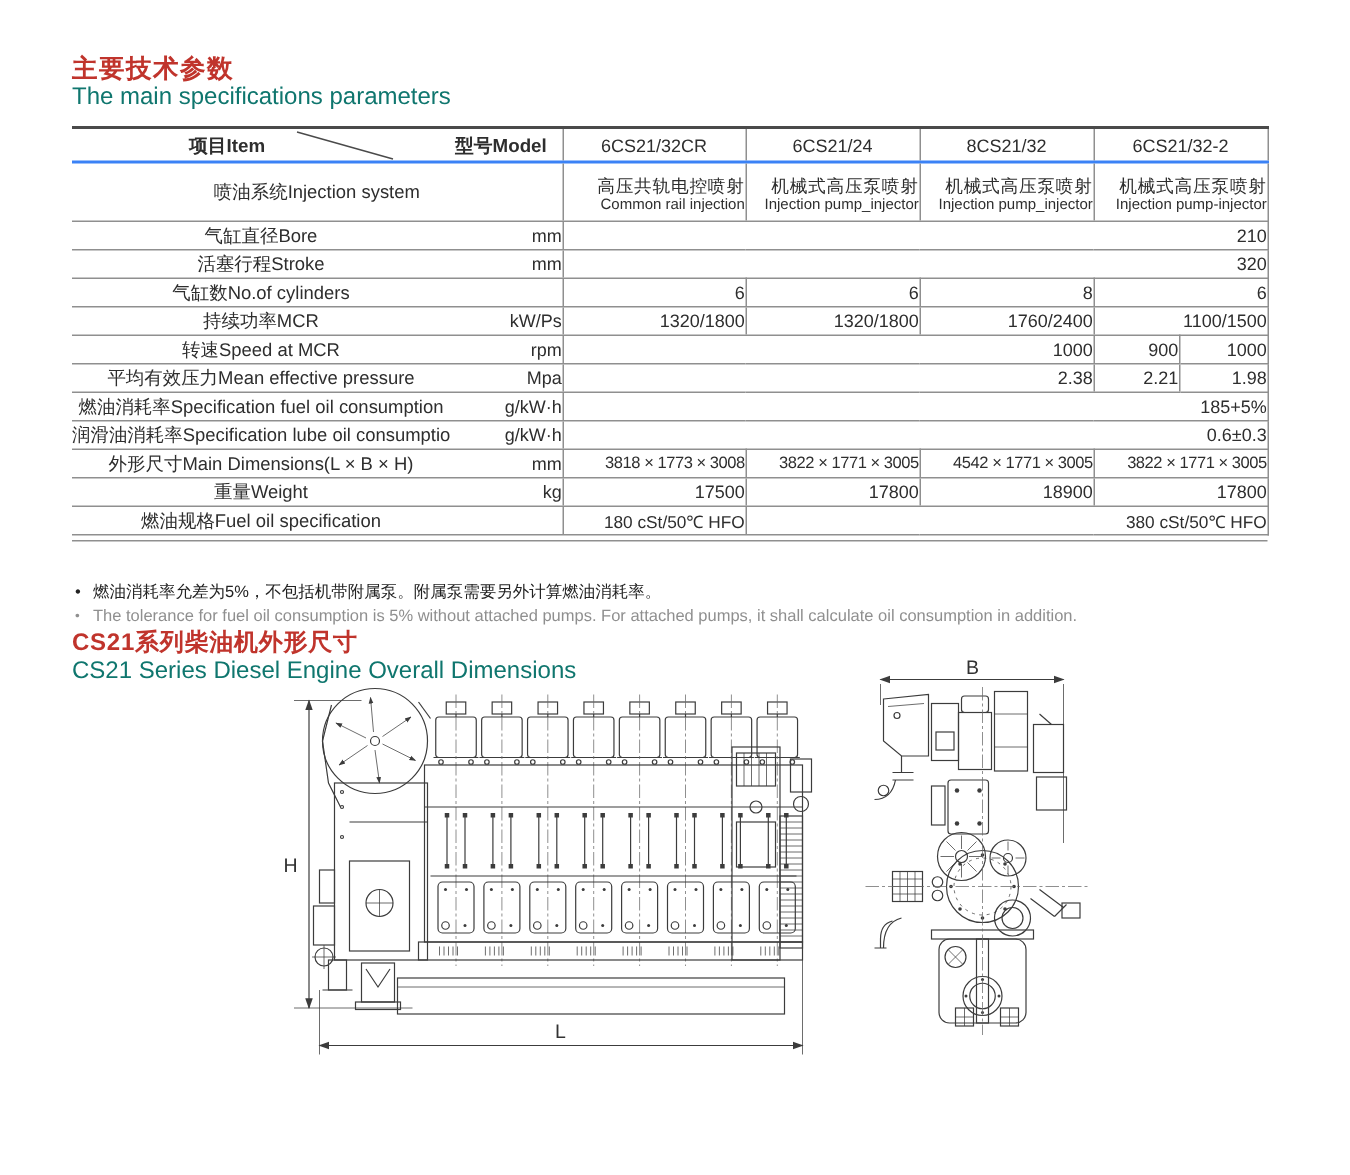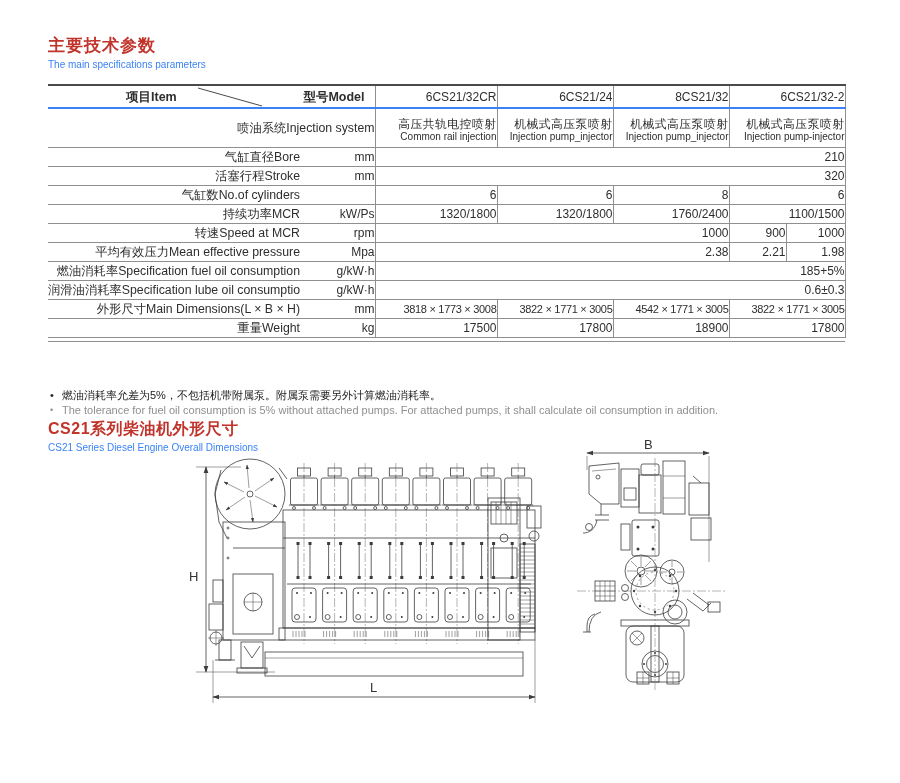--- a/index.html
+++ b/index.html
@@ -5,35 +5,35 @@
   html,body{margin:0;padding:0;background:#ffffff;}
   .page{position:relative;width:900px;height:783px;background:#fff;overflow:hidden;
         font-family:"Liberation Sans",sans-serif;color:#2e2e2e;}
 
   
   .sec-title{position:absolute;left:48px;}
   .t1{top:36px;}
   .t2{top:419px;}
   .zh-title{font-size:17px;font-weight:bold;color:#c0342c;line-height:20px;letter-spacing:1px;}
   .t2 .zh-title{font-size:16px;letter-spacing:0.5px;}
-  .en-sub{font-size:10px;color:#3b82f6;line-height:15px;margin-top:1px;}
+  .en-sub{font-size:16px;color:#0f766e;line-height:15px;margin-top:1px;}
 
   
   .tablewrap{position:absolute;left:48px;top:84px;width:797px;}
   table.spec{border-collapse:collapse;table-layout:fixed;width:797px;font-size:12px;}
   table.spec td,table.spec th{padding:0;height:18px;border-bottom:1px solid #8f8f8f;
       font-weight:normal;color:#2e2e2e;overflow:hidden;white-space:nowrap;}
   table.spec thead th{border-top:2px solid #4a4a4a;border-bottom:2px solid #3b82f6;height:21px;}
   th.hdr{position:relative;text-align:left;}
   .hdr-item{position:absolute;left:78px;top:3px;font-weight:bold;font-size:12.5px;}
   .hdr-model{position:absolute;right:10px;top:3px;font-weight:bold;font-size:12.5px;}
   .diag{position:absolute;left:148px;top:1px;}
   .diag line{stroke:#4a4a4a;stroke-width:1;}
-  th.model{font-weight:bold;text-align:right;font-size:12px;margin-top:40px;}
-  td.item{text-align:right;padding-left:2px;font-size:12.3px;}
+  th.model{font-weight:bold;text-align:center;font-size:12px;margin-top:40px;}
+  td.item{text-align:center;padding-left:2px;font-size:12.3px;}
   td.unit{text-align:right;padding-right:8px;font-size:12px;}
   .v{border-left:1px solid #8f8f8f;text-align:right;}
   .r{border-right:1px solid #8f8f8f;}
   tr.injrow td{height:38px;}
   .inj-zh{display:block;font-size:11.8px;line-height:14px;margin-top:3px;letter-spacing:0.5px;}
   .inj-en{display:block;font-size:10px;line-height:12px;}
   td.dims{font-size:11px;letter-spacing:-0.3px;}
   td.fspec{font-size:11.5px;}
   .dbl-line{margin-top:3px;border-top:1px solid #8f8f8f;height:0;}
 
@@ -170,20 +170,26 @@
           <td class="v dims">4542 × 1771 × 3005</td>
           <td class="v dims r" colspan="2">3822 × 1771 × 3005</td>
         </tr>
         <tr>
           <td class="item">重量Weight</td>
           <td class="unit">kg</td>
           <td class="v">17500</td>
           <td class="v">17800</td>
           <td class="v">18900</td>
           <td class="v r" colspan="2">17800</td>
+        </tr>
+        <tr>
+          <td class="item">燃油规格Fuel oil specification</td>
+          <td class="unit"></td>
+          <td class="v fspec">180 cSt/50℃  HFO</td>
+          <td class="v fspec r" colspan="4">380 cSt/50℃  HFO</td>
         </tr>
       </tbody>
     </table>
     <div class="dbl-line"></div>
   </div>
 
   <div class="notes">
     <div class="note note-zh">
       <span class="bullet">•</span><span>燃油消耗率允差为5%，不包括机带附属泵。附属泵需要另外计算燃油消耗率。</span>
     </div>

